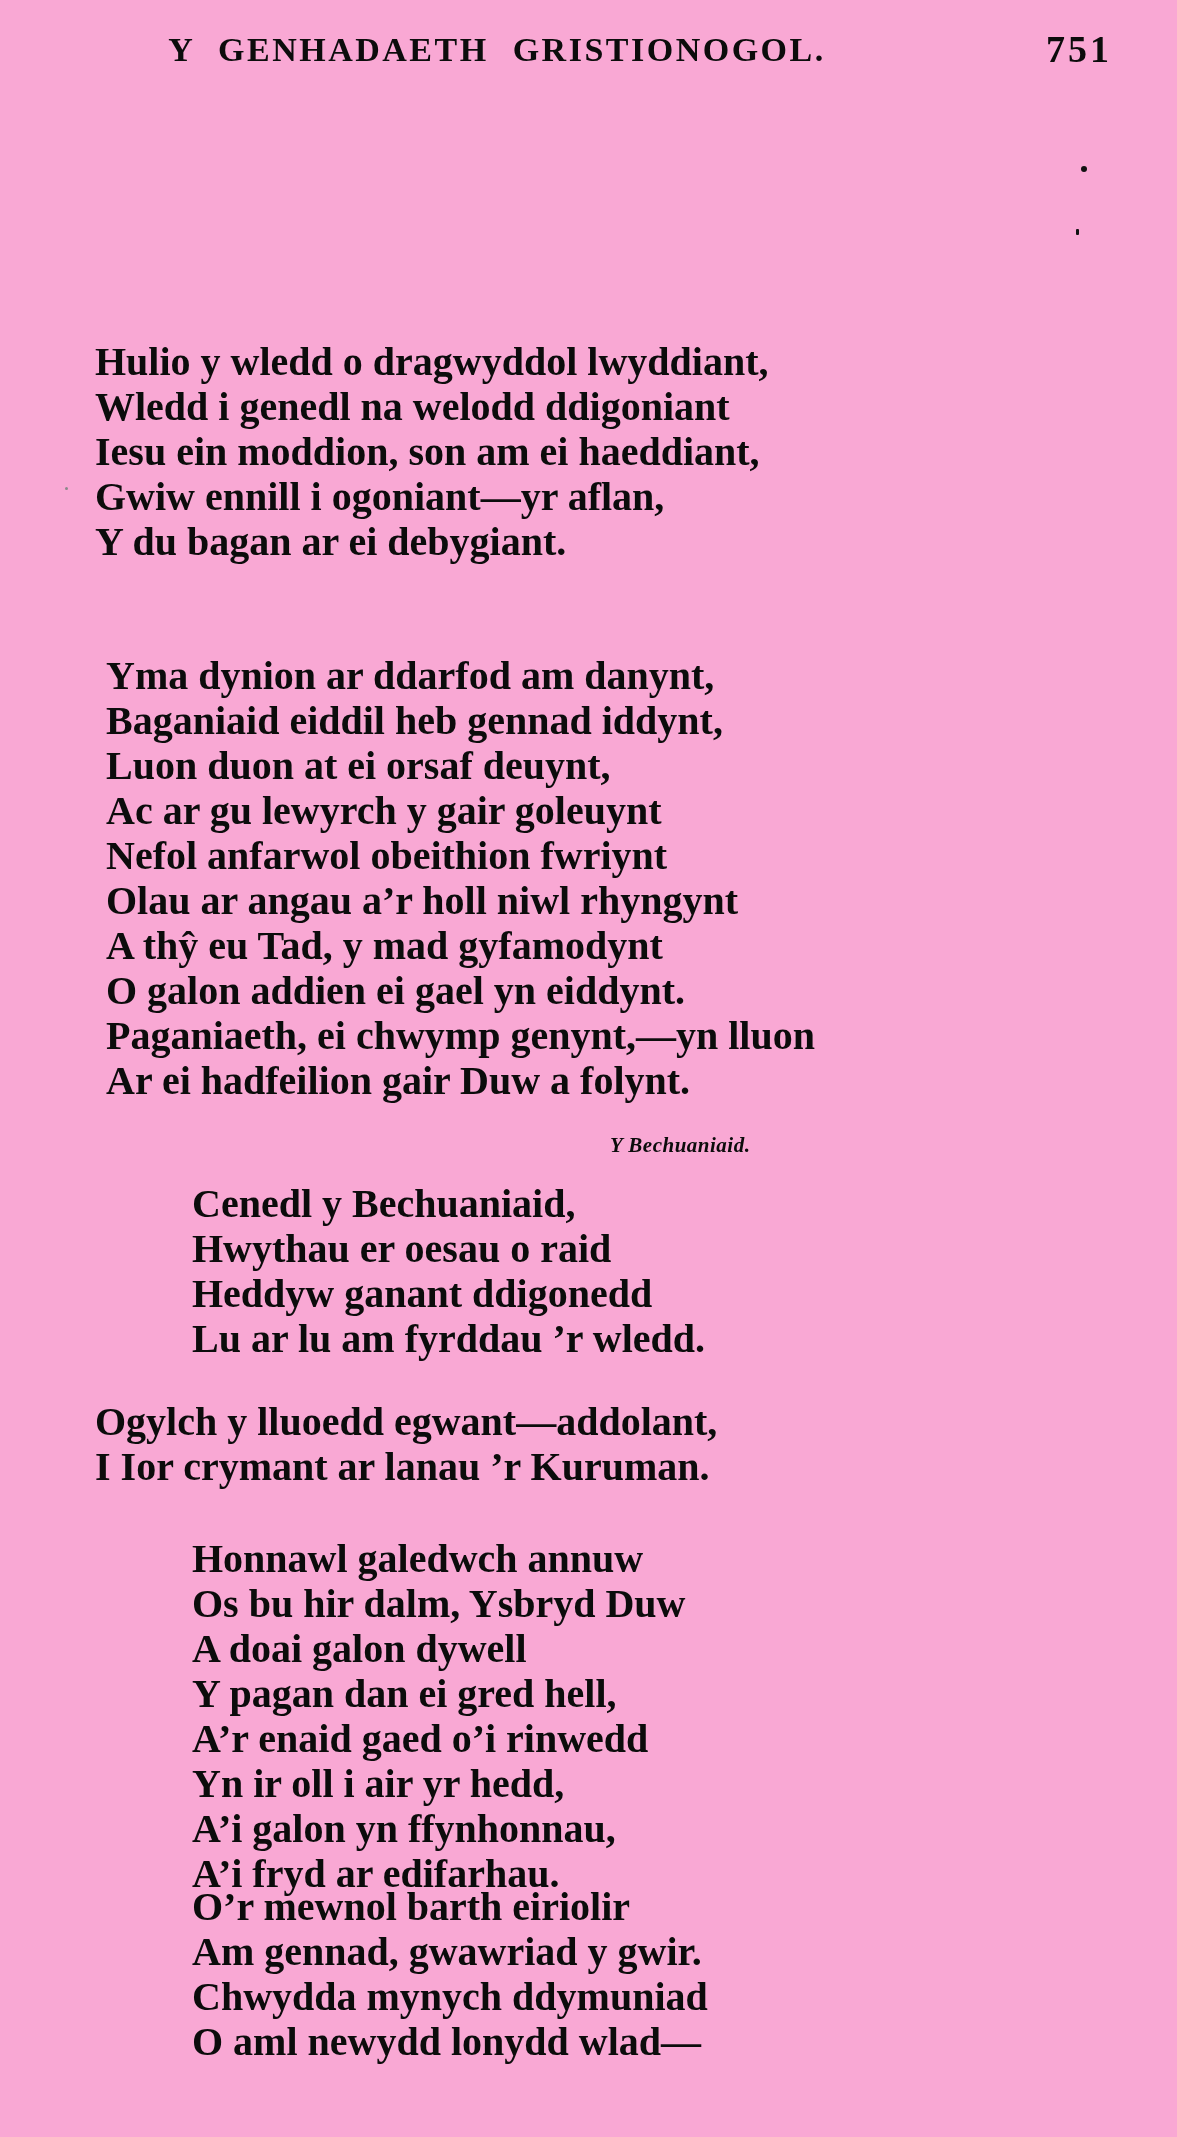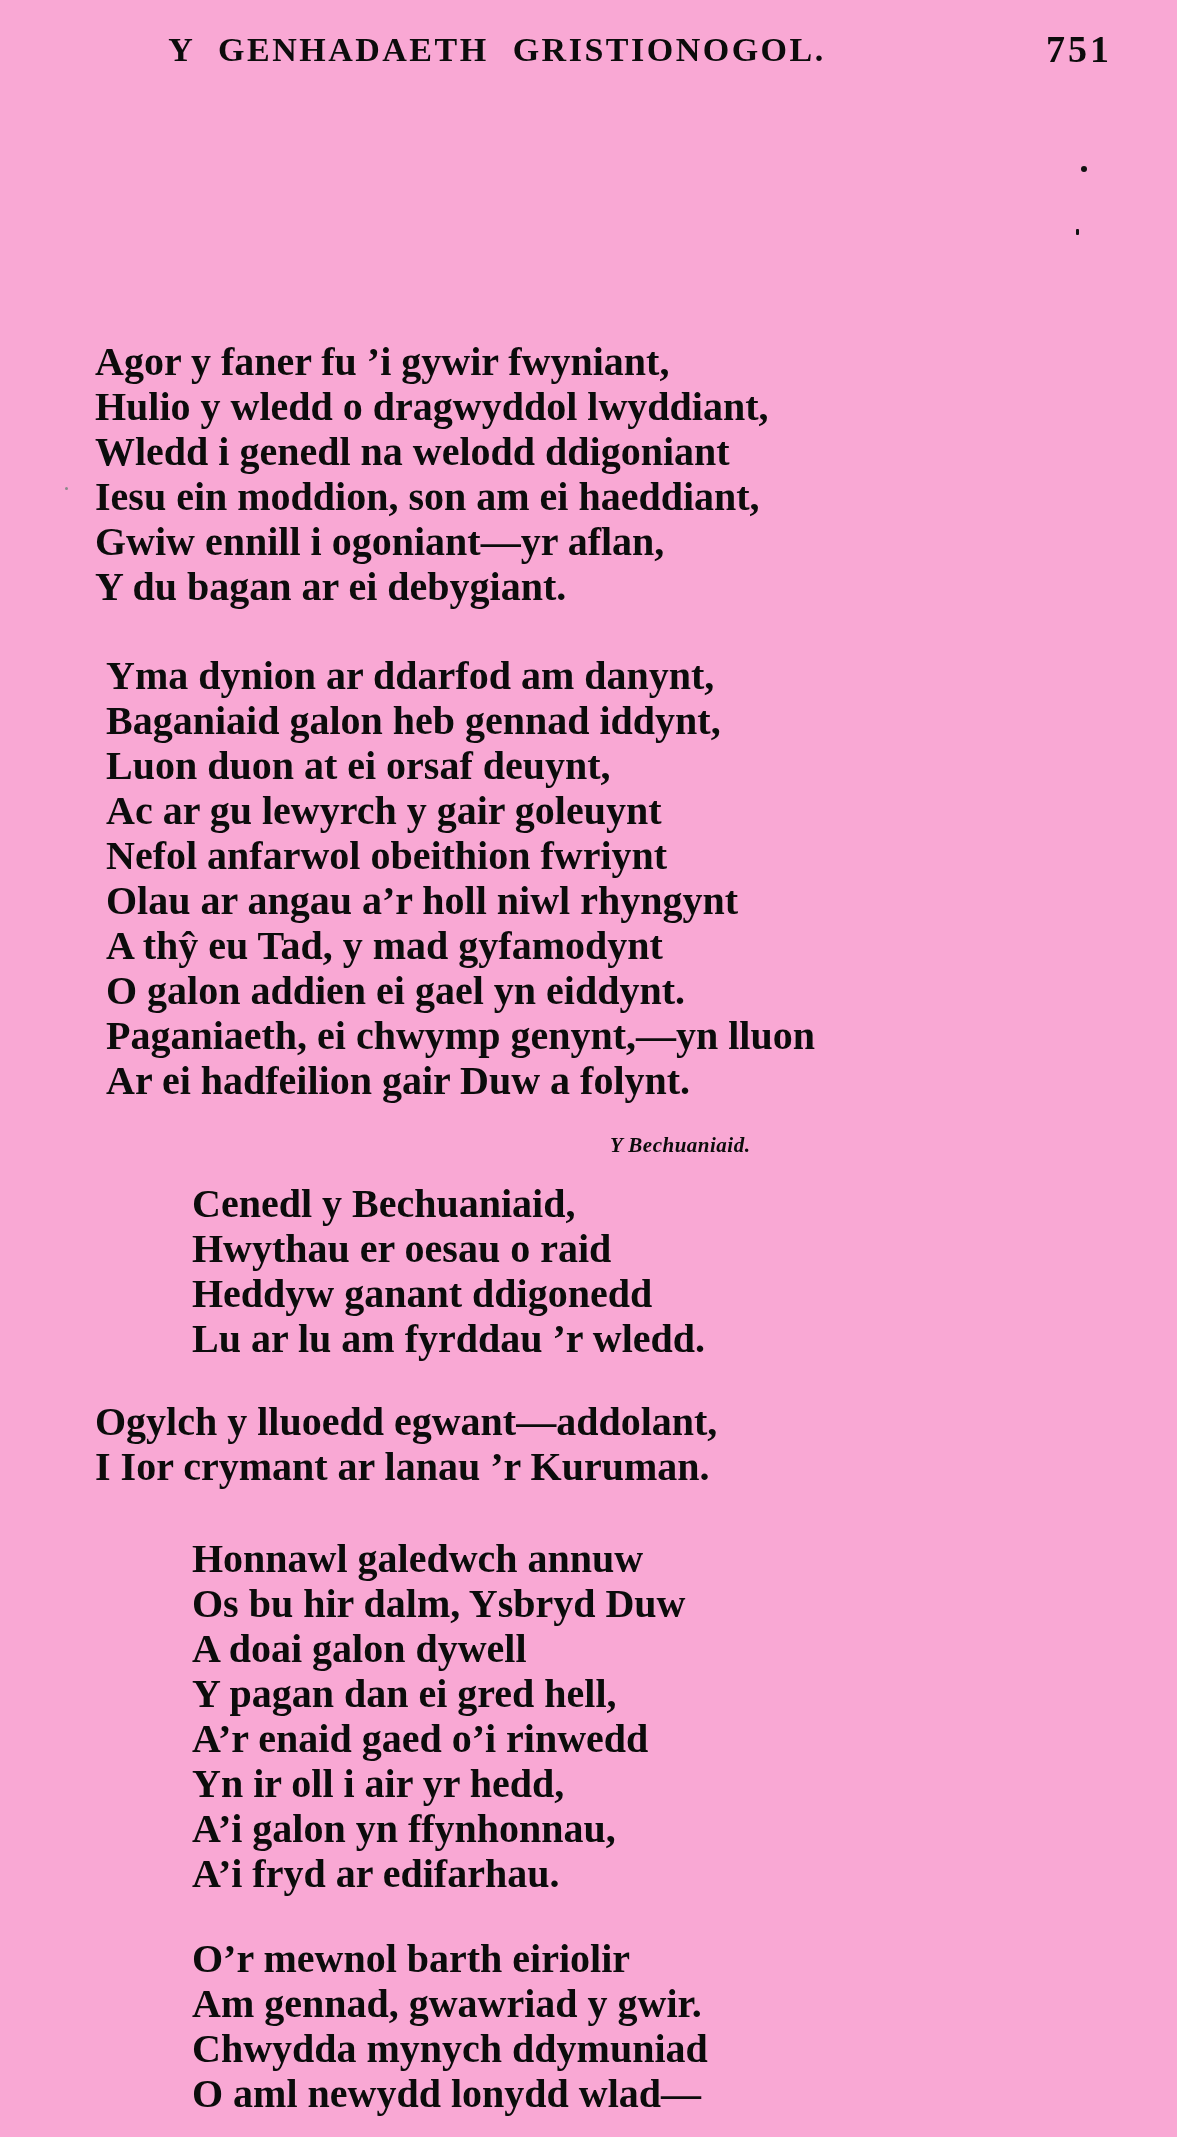--- a/index.html
+++ b/index.html
@@ -44,21 +44,21 @@
     font-size: 40px;
     line-height: 45px;
     white-space: nowrap;
   }
   .s1 { left: 192px; top: 117px; }
   .s2 { left: 95px;  top: 339px; }
   .s3 { left: 106px;  top: 653px; }
   .s4 { left: 192px; top: 1181px; }
   .s5 { left: 95px;  top: 1399px; }
   .s6 { left: 192px; top: 1536px; }
-  .s7 { left: 192px; top: 1936px; }
+  .s7 { left: 192px; top: 1884px; }
   .caption {
     position: absolute;
     left: 610px;
     top: 1132px;
     font-size: 21px;
     font-style: italic;
     letter-spacing: 0.5px;
     line-height: 26px;
     white-space: nowrap;
   }
@@ -71,30 +71,29 @@
 </head>
 <body>
 
 <div class="page">
 
   <div class="title">Y GENHADAETH GRISTIONOGOL.</div>
 
   <div class="pagenum">751</div>
 
   <div class="stanza s2">
-      <div class="line">Agor y faner fu ’i gywir fwyniant,</div>
       <div class="line">Hulio y wledd o dragwyddol lwyddiant,</div>
       <div class="line">Wledd i genedl na welodd ddigoniant</div>
       <div class="line">Iesu ein moddion, son am ei haeddiant,</div>
       <div class="line">Gwiw ennill i ogoniant—yr aflan,</div>
       <div class="line">Y du bagan ar ei debygiant.</div>
     </div>
   <div class="stanza s3">
       <div class="line">Yma dynion ar ddarfod am danynt,</div>
-      <div class="line">Baganiaid galon heb gennad iddynt,</div>
+      <div class="line">Baganiaid eiddil heb gennad iddynt,</div>
       <div class="line">Luon duon at ei orsaf deuynt,</div>
       <div class="line">Ac ar gu lewyrch y gair goleuynt</div>
       <div class="line">Nefol anfarwol obeithion fwriynt</div>
       <div class="line">Olau ar angau a’r holl niwl rhyngynt</div>
       <div class="line">A thŷ eu Tad, y mad gyfamodynt</div>
       <div class="line">O galon addien ei gael yn eiddynt.</div>
       <div class="line">Paganiaeth, ei chwymp genynt,—yn lluon</div>
       <div class="line">Ar ei hadfeilion gair Duw a folynt.</div>
     </div>
 

